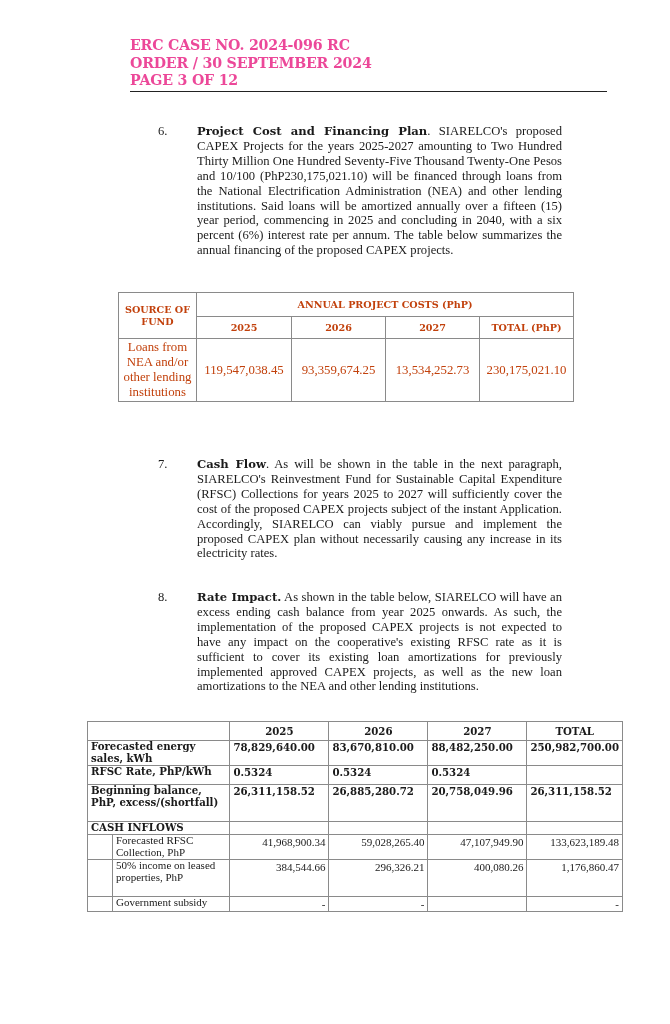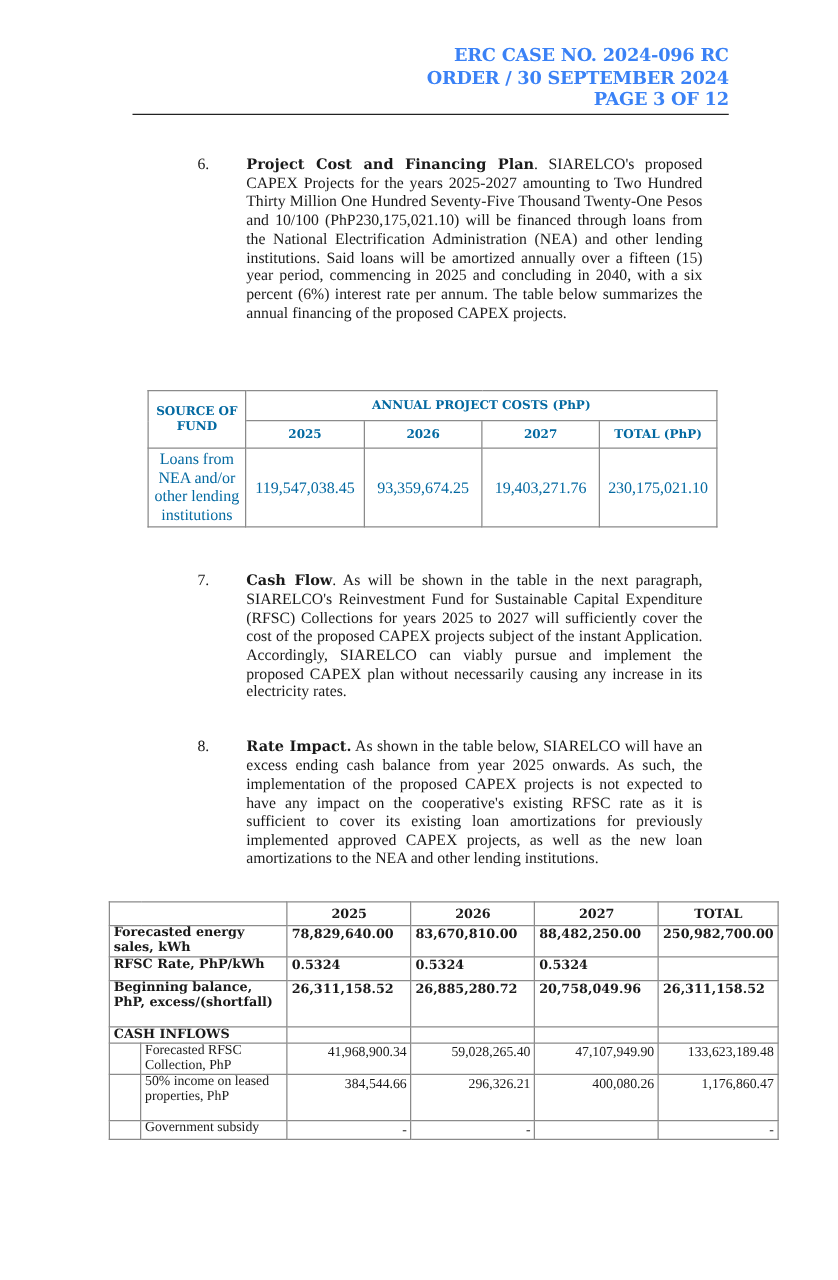--- a/index.html
+++ b/index.html
@@ -2,39 +2,38 @@
 <html><head>
   <meta charset="utf-8">
   <style>
     html, body { margin: 0; padding: 0; background: #ffffff; }
     body {
       width: 670px; height: 1024px; position: relative; overflow: hidden;
       font-family: "DejaVu Serif", "Liberation Serif", serif;
       color: #1a1a1a;
     }
     .header {
-      position: absolute; left: 106px; top: 37px; width: 477px;
+      position: absolute; left: 130px; top: 37px; width: 477px;
       font-family: "DejaVu Serif", serif; font-weight: bold;
-      font-size: 14.2px; line-height: 17.5px; color: #3b82f6;
+      font-size: 14.2px; line-height: 17.5px; color: #ec4899;
       border-bottom: 1.5px solid #222; padding-bottom: 1px;
       letter-spacing: -0.2px;
-      text-align: right;
     }
     .para {
       position: absolute; left: 158px; width: 404px;
       font-family: "Liberation Serif", serif; font-size: 12.6px;
       line-height: 14.9px; text-align: justify; color: #1a1a1a;
     }
     .para .num { position: absolute; left: -0px; top: 0; }
     .para .body { margin-left: 39px; }
     .para b { font-family: "DejaVu Serif", serif; font-size: 11.6px; margin-top: 16px; }
     table { border-collapse: collapse; position: absolute; }
     .t1 {
-      left: 118px; top: 312px; width: 456px;
-      font-family: "Liberation Serif", serif; color: #0369a1;
+      left: 118px; top: 292px; width: 456px;
+      font-family: "Liberation Serif", serif; color: #c2410c;
     }
     .t1 td, .t1 th { border: 1px solid #8a8a8a; padding: 0 2px; }
     .t1 th {
       font-family: "DejaVu Serif", serif; font-weight: bold; font-size: 9.6px;
       text-align: center;
     }
     .t1 td { font-size: 12.8px; text-align: center; }
     .t1 .src { line-height: 15px; padding: 1px 0; }
 
     .t2 {
@@ -82,21 +81,21 @@
   <tr style="height:22px;">
     <th style="width:90px;">2025</th>
     <th style="width:89px;">2026</th>
     <th style="width:89px;">2027</th>
     <th>TOTAL (PhP)</th>
   </tr>
   <tr>
     <td class="src">Loans from NEA and/or other lending institutions</td>
     <td>119,547,038.45</td>
     <td>93,359,674.25</td>
-    <td>19,403,271.76</td>
+    <td>13,534,252.73</td>
     <td>230,175,021.10</td>
   </tr>
 </tbody>
   </table>
 
 <div class="para" style="top:457px;">
   <span class="num">7.</span>
   <div class="body"><b>Cash Flow</b><span>.</span><span> As will be shown in the table in the next paragraph, SIARELCO's Reinvestment Fund for Sustainable Capital Expenditure (RFSC) Collections for years 2025 to 2027 will sufficiently cover the cost of the proposed CAPEX projects subject of the instant Application. Accordingly, SIARELCO can viably pursue and implement the proposed CAPEX plan without necessarily causing any increase in its electricity rates.</span></div>
 </div>
 

